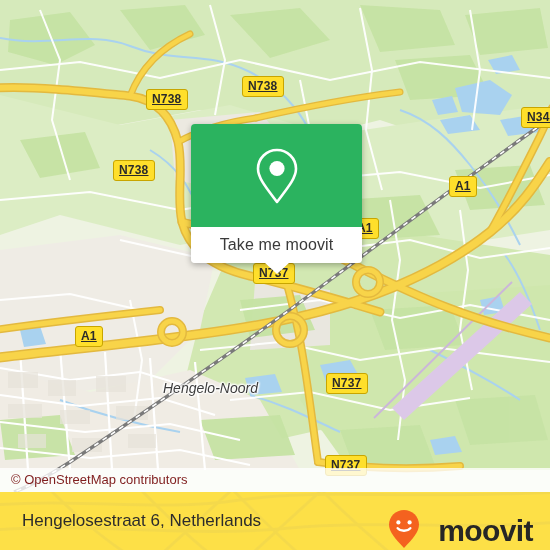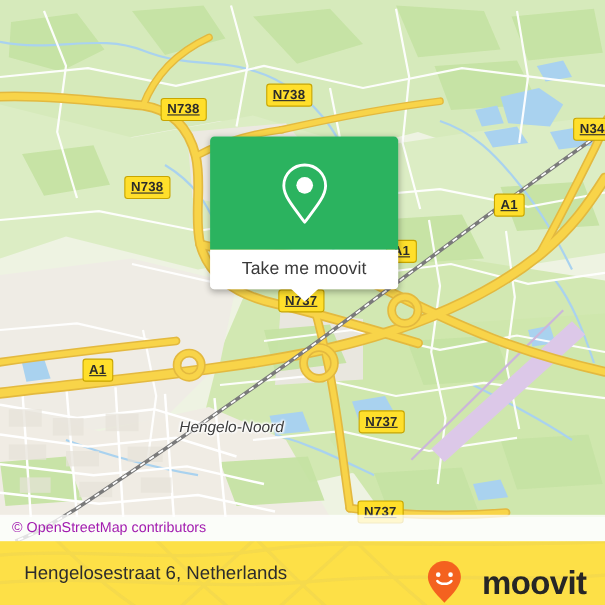--- a/index.html
+++ b/index.html
@@ -70,21 +70,21 @@
   }
 
   
   .attribution {
     position: absolute;
     left: 0;
     bottom: 0;
     width: 550px;
     height: 24px;
     background: rgba(255,255,255,0.78);
-    color: #a21caf;
+    color: #7f1d1d;
     font-size: 13px;
     line-height: 24px;
     padding-left: 11px;
     box-sizing: border-box;
     white-space: nowrap;
     font-family: "Liberation Sans", sans-serif;
   }
 
   
   .callout {

